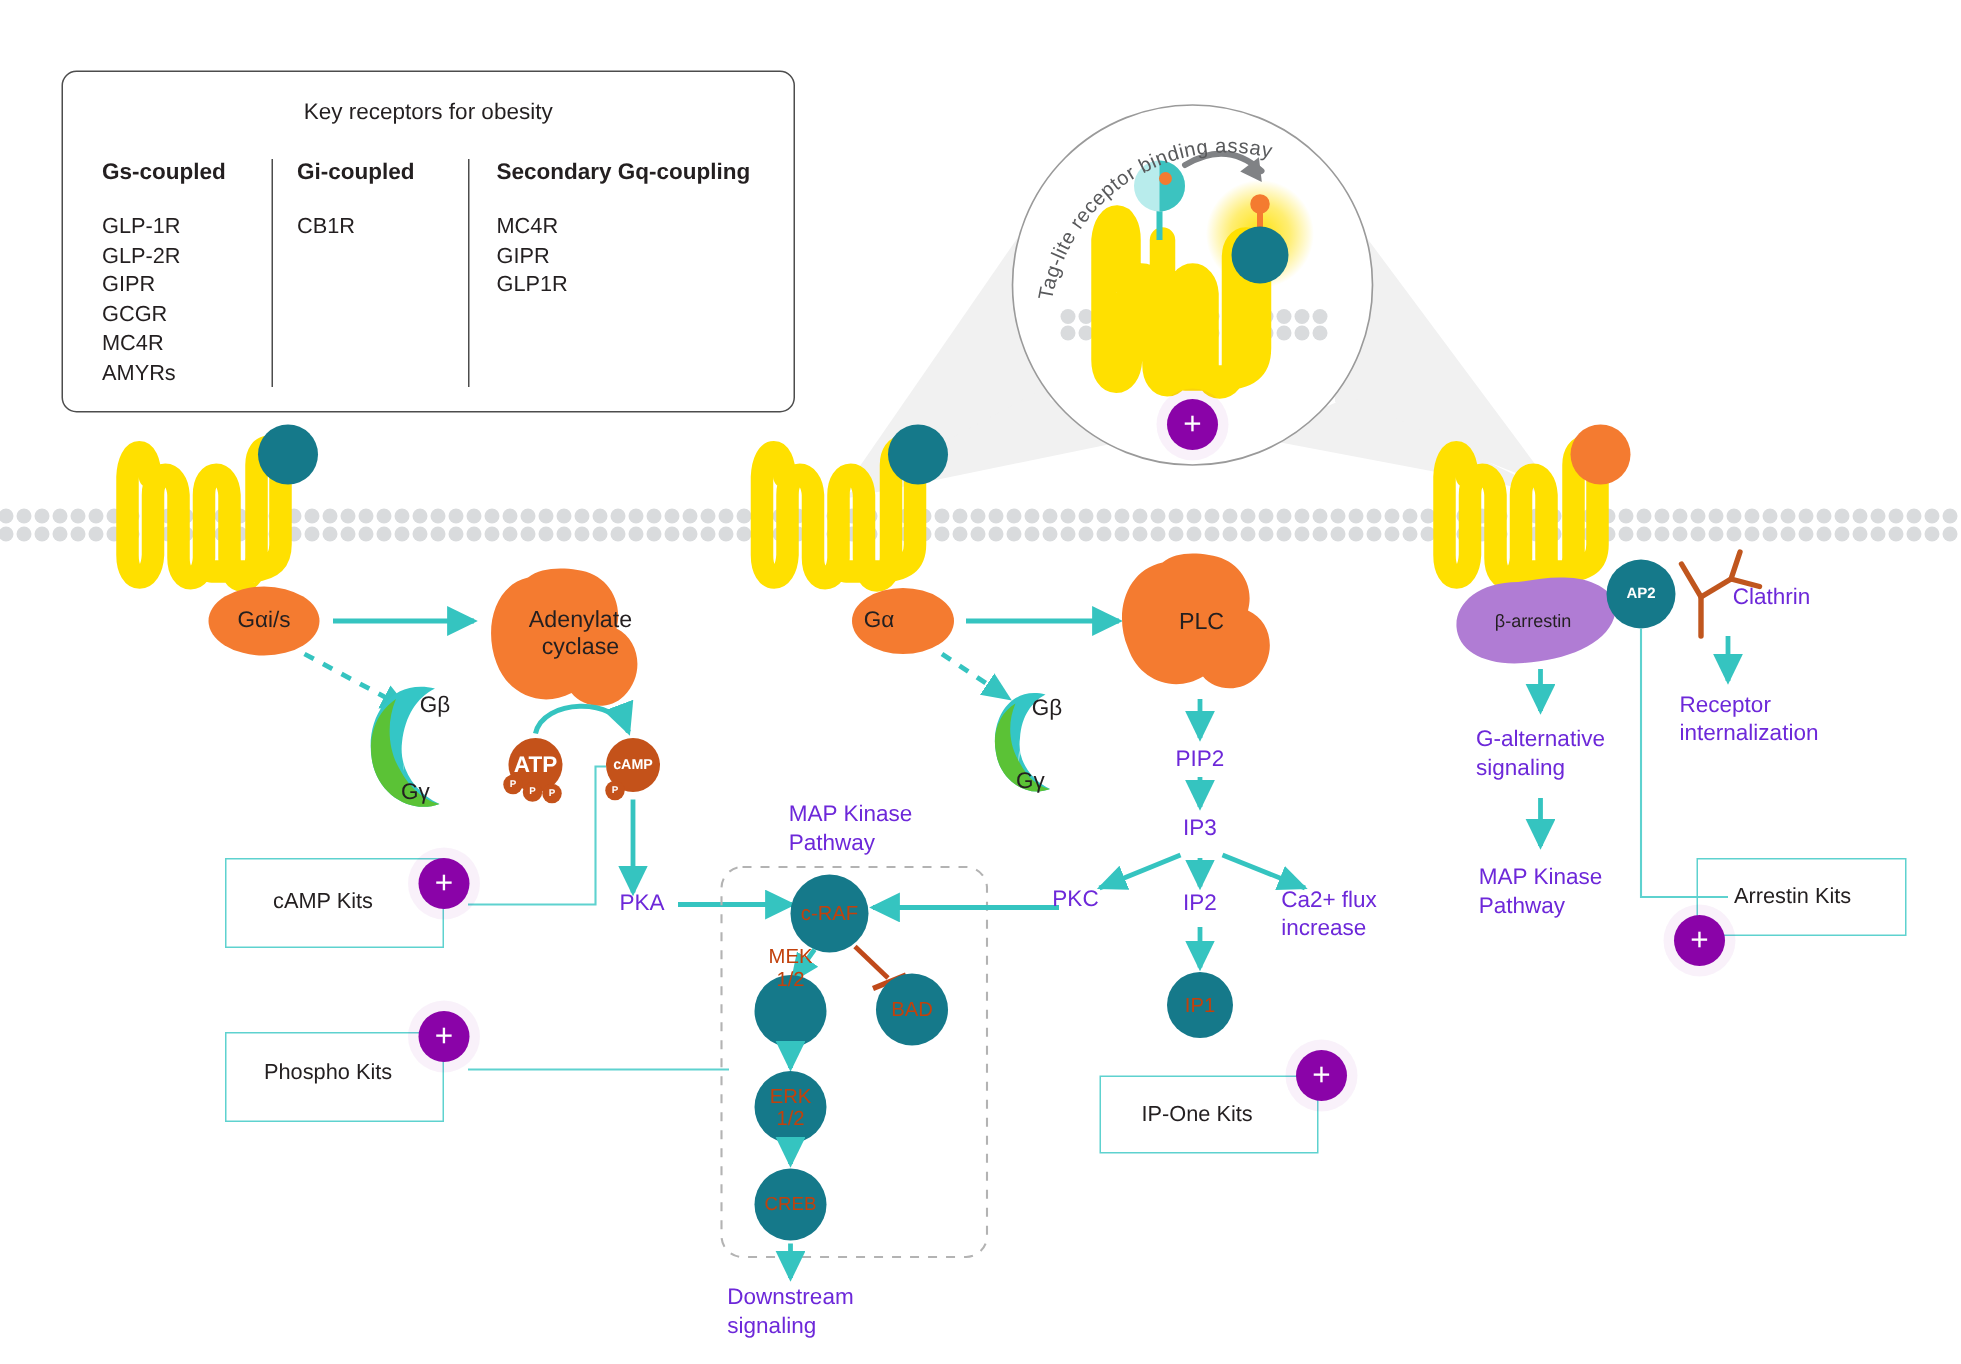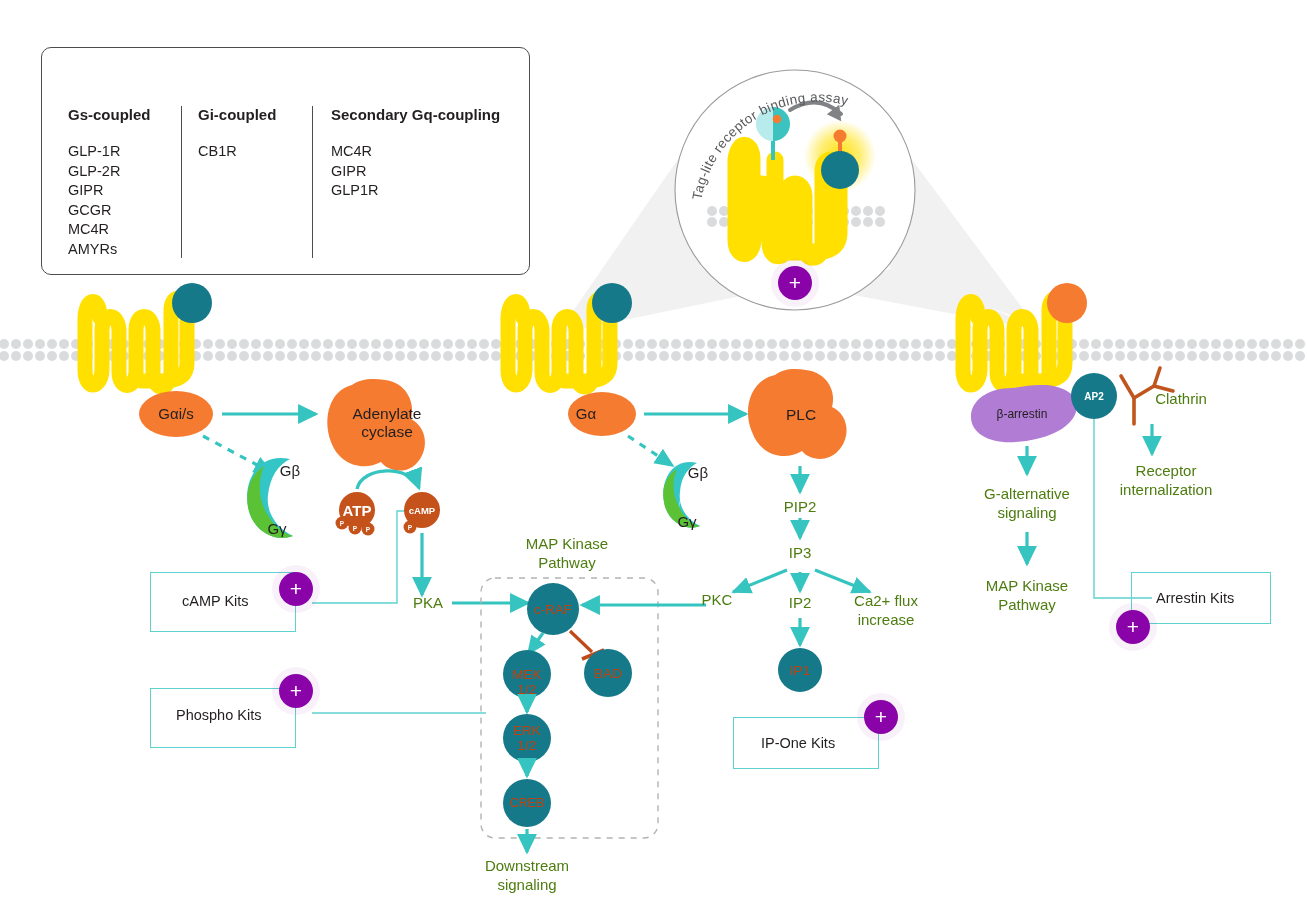--- a/index.html
+++ b/index.html
@@ -23,21 +23,21 @@
   .plusbadge{position:absolute;width:34px;height:34px;border-radius:50%;
     background:#8a03a8;color:#fff;display:flex;align-items:center;justify-content:center;
     font-size:21px;font-weight:400;line-height:1;box-shadow:0 0 0 7px rgba(138,3,168,0.055);}
   .plusbadge span{transform:translateY(-1px);}
 
   
   .nodetext{position:absolute;color:#c2410c;text-align:center;transform:translate(-50%,-50%);
     font-size:13.5px;line-height:15px;white-space:pre;pointer-events:none;}
   .blobtext{position:absolute;color:#231f20;text-align:center;transform:translate(-50%,-50%);
     font-size:15.5px;line-height:18px;white-space:pre;pointer-events:none;}
-  .plaintext{position:absolute;color:#4d7c0f;text-align:center;transform:translate(-50%,-50%);
+  .plaintext{position:absolute;color:#6d28d9;text-align:left;transform:translate(-50%,-50%);
     font-size:15px;line-height:18.5px;white-space:pre;}
   .smalltext{position:absolute;color:#ffffff;text-align:center;transform:translate(-50%,-50%);
     font-size:15px;font-weight:bold;line-height:11px;white-space:pre;}
   .ptext{position:absolute;color:#ffffff;text-align:center;transform:translate(-50%,-50%);
     font-size:6.5px;font-weight:bold;line-height:7px;}
   .gtext{position:absolute;color:#231f20;text-align:center;transform:translate(-50%,-50%);
     font-size:15px;line-height:17px;white-space:pre;}
   .arrtext{position:absolute;color:#231f20;text-align:center;transform:translate(-50%,-50%);
     font-size:12px;line-height:12px;white-space:pre;}
   .ap2text{position:absolute;color:#ffffff;text-align:center;transform:translate(-50%,-50%);
@@ -500,20 +500,21 @@
   </g>
 
   <line x1="1027" y1="446" x2="1027" y2="474" stroke="#35c4c0" stroke-width="3.2" marker-end="url(#ah)"></line>
   <line x1="1152" y1="424" x2="1152" y2="454" stroke="#35c4c0" stroke-width="3.2" marker-end="url(#ah)"></line>
   <line x1="1027" y1="532" x2="1027" y2="564" stroke="#35c4c0" stroke-width="3.2" marker-end="url(#ah)"></line>
   <path d="M1094,419 L1094,598 L1152,598" fill="none" stroke="#5ed2cf" stroke-width="1.4"></path>
 
 </svg>
 
 <div id="legend">
+  <div id="legend-title">Key receptors for obesity</div>
   <div class="lg-col" style="left:26px;">
     <div class="lg-head">Gs-coupled</div>
     <div class="lg-item">GLP-1R</div>
     <div class="lg-item">GLP-2R</div>
     <div class="lg-item">GIPR</div>
     <div class="lg-item">GCGR</div>
     <div class="lg-item">MC4R</div>
     <div class="lg-item">AMYRs</div>
   </div>
   <div class="lg-div" style="left:139px;height:152px;"></div>
@@ -567,21 +568,21 @@
 <div class="smalltext" style="left:422px;top:510px;font-size:9.5px;">cAMP</div>
 <div class="ptext" style="left:342px;top:523px;">P</div>
 <div class="ptext" style="left:355px;top:528px;">P</div>
 <div class="ptext" style="left:368px;top:529px;">P</div>
 <div class="ptext" style="left:410px;top:527px;">P</div>
 <div class="plaintext" style="left:428px;top:603px;">PKA</div>
 
 <div class="plaintext" style="left:567px;top:553px;">MAP Kinase
 Pathway</div>
 <div class="nodetext" style="left:553px;top:609px;">c-RAF</div>
-<div class="nodetext" style="left:527px;top:682px;">MEK
+<div class="nodetext" style="left:527px;top:645px;">MEK
 1/2</div>
 <div class="nodetext" style="left:608px;top:673px;">BAD</div>
 <div class="nodetext" style="left:527px;top:738px;">ERK
 1/2</div>
 <div class="nodetext" style="left:527px;top:803px;font-size:12.5px;">CREB</div>
 <div class="plaintext" style="left:527px;top:875px;">Downstream
 signaling</div>
 
 <div class="blobtext" style="left:586px;top:414px;font-size:15px;">Gα</div>
 <div class="gtext" style="left:698px;top:472px;">Gβ</div>

